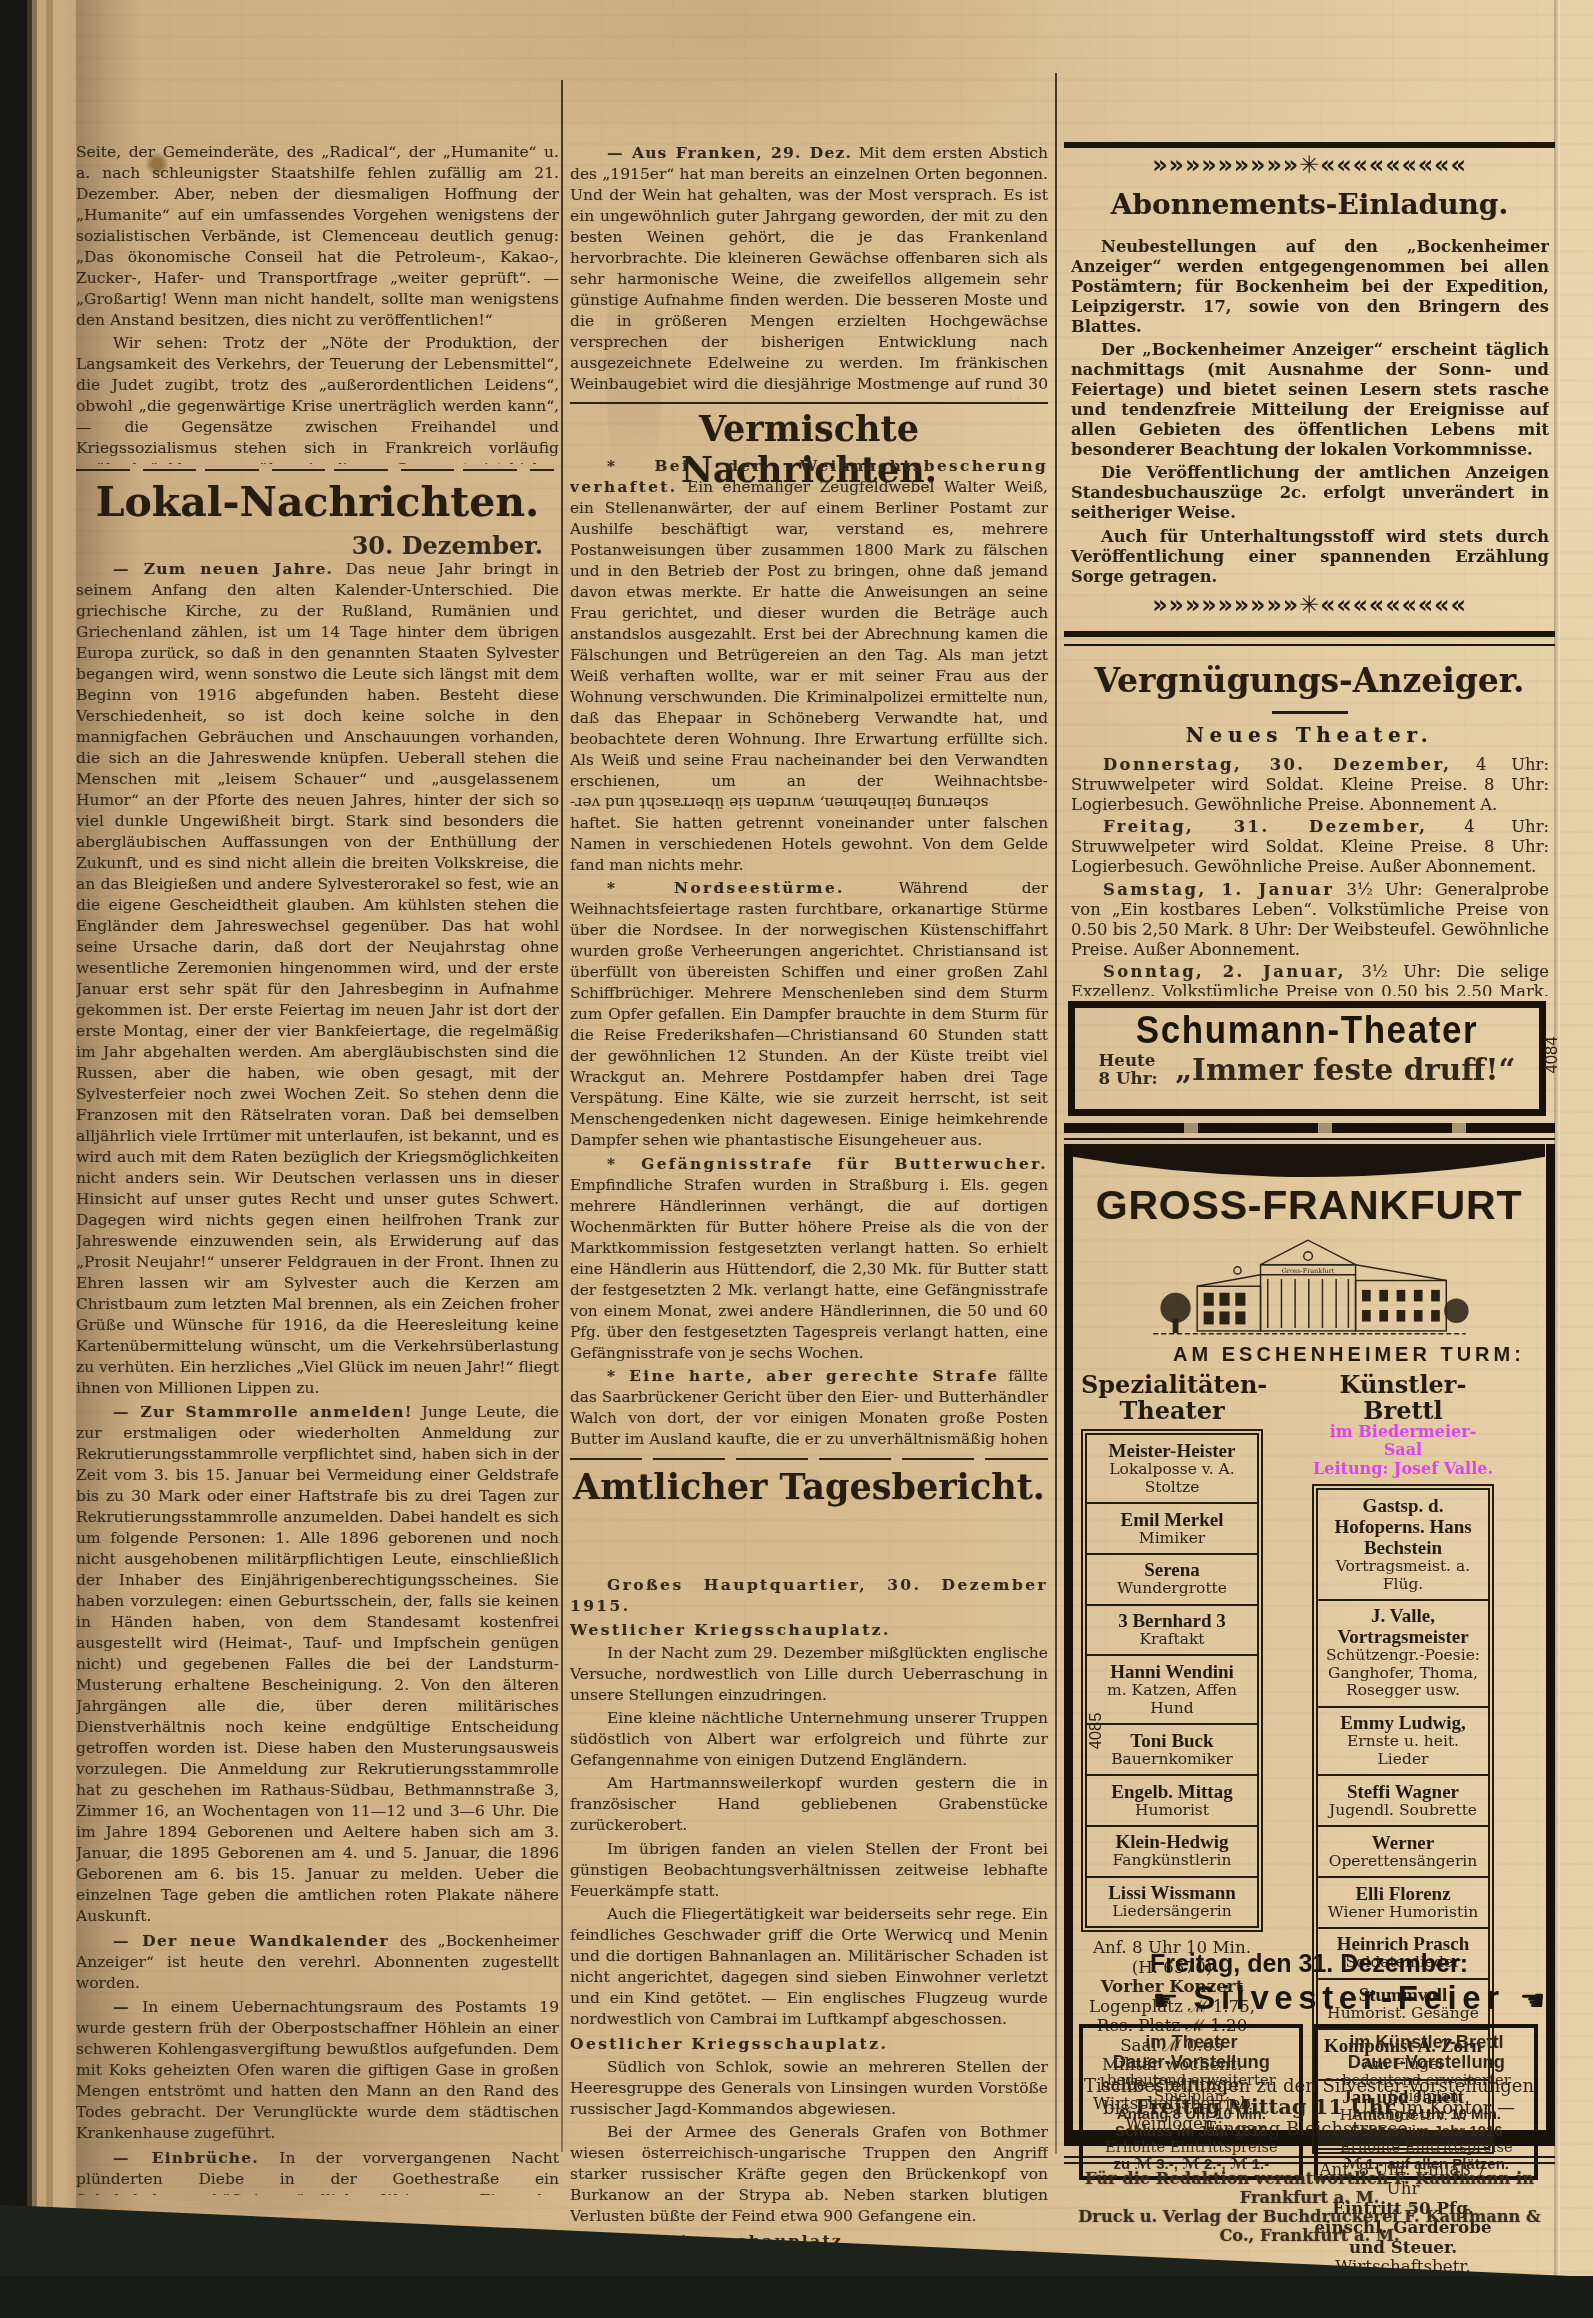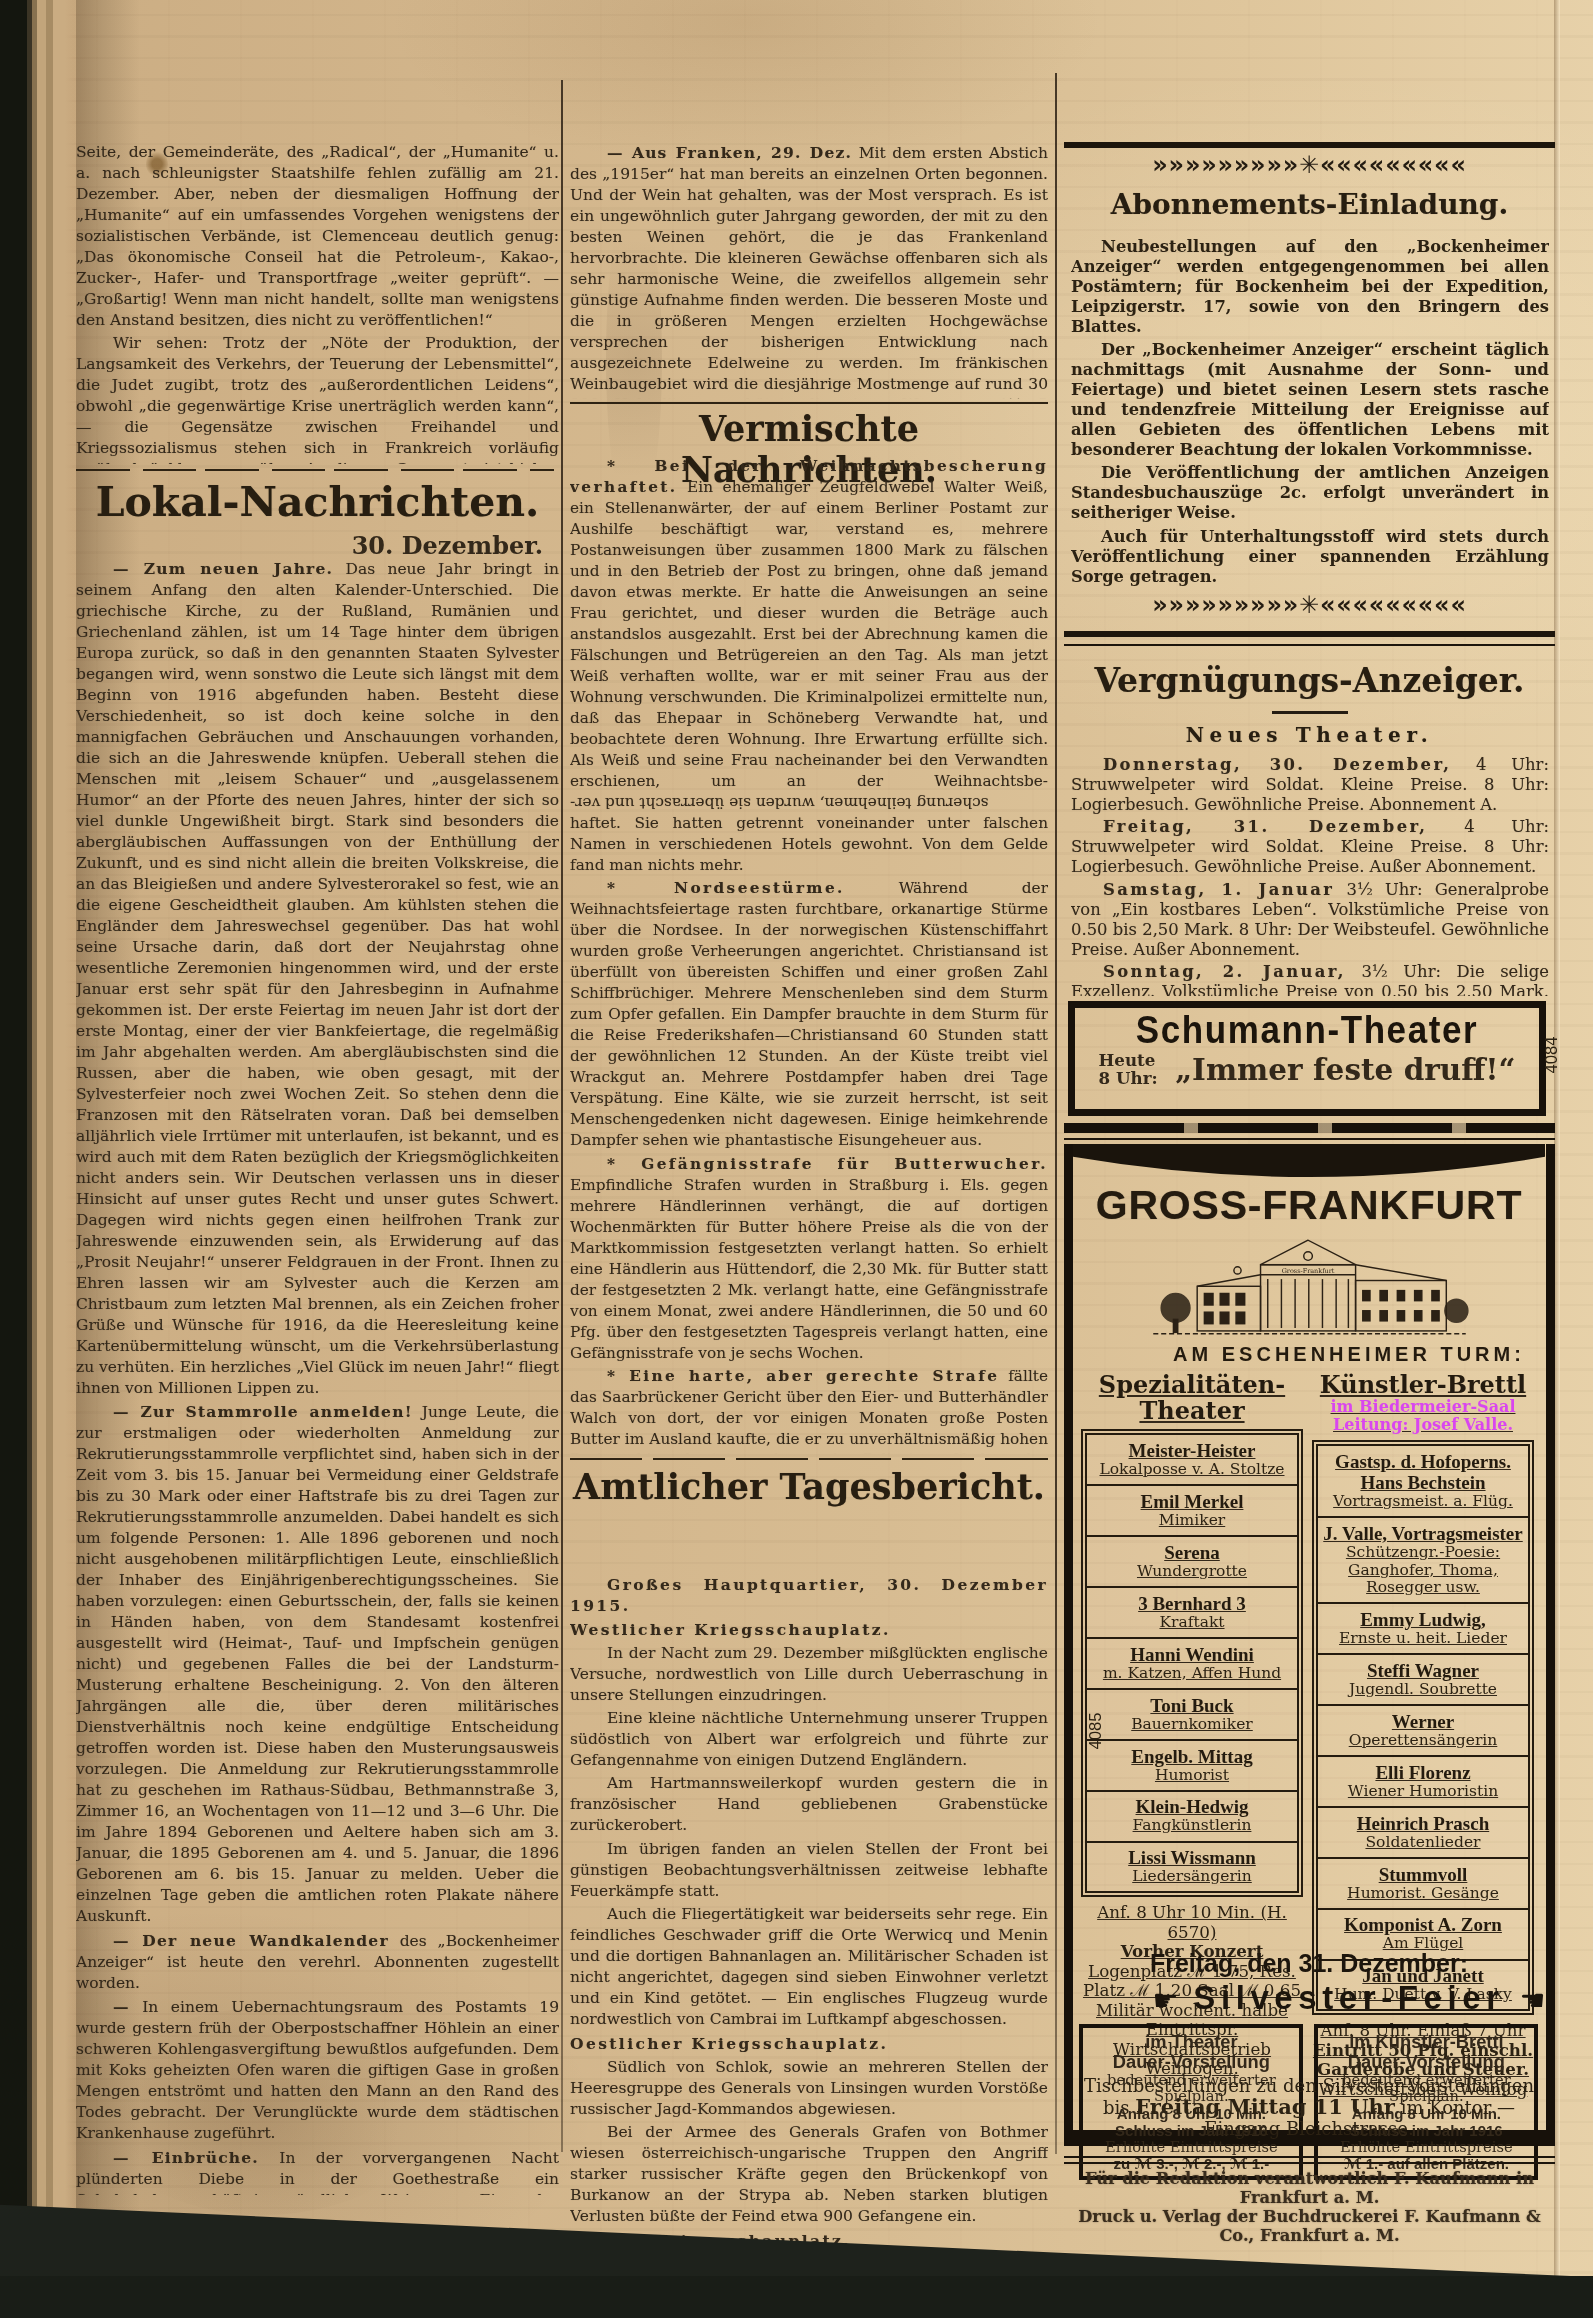--- a/index.html
+++ b/index.html
@@ -95,21 +95,21 @@
   .sch-num{left:1533px;top:1045px;}
   .sch-stripe{left:1064px;top:1123px;width:491px;height:10.4px;background:repeating-linear-gradient(90deg,#17110a 0 120px,rgba(23,17,10,.3) 120px 134px);}
   .sch-thin{left:1064px;top:1138px;width:491px;height:2.4px;}
   
   .gf-frame{left:1064px;top:1144px;width:491px;height:1002px;box-sizing:border-box;border-left:9.6px solid #17110a;border-right:9.6px solid #17110a;border-bottom:16px solid #17110a;}
   .gf-inner{position:relative;width:472px;height:100%;}
   .gf-arch{position:absolute;left:0;top:0;}
   .gf-title{position:absolute;left:0;top:38px;width:472px;text-align:center;font-family:"Liberation Sans","DejaVu Sans",sans-serif;font-weight:bold;font-size:41px;letter-spacing:0.8px;color:#241b0f;text-shadow:0 0 0.8px rgba(36,27,15,.4);}
   .gf-building{position:absolute;left:65px;top:89px;}
   .gf-tower{position:absolute;left:0;top:199px;width:552px;text-align:center;font-family:"Liberation Sans","DejaVu Sans",sans-serif;font-weight:bold;font-size:20px;letter-spacing:4px;color:#241b0f;}
-  .thx{position:absolute;width:222px;text-decoration:underline;}
+  .thx{position:absolute;width:182px;}
   .thx-l{left:8px;top:228px;}
   .thx-r{left:239px;top:228px;}
   .thx-head{text-align:center;font-weight:bold;font-size:24px;line-height:25.5px;color:#241b0f;}
   .thx-sub{text-align:center;font-weight:bold;font-size:16px;line-height:18.3px;color:#d946ef;}
   .act-list{border:6.4px double #241b0f;margin-top:6.4px;background:rgba(255,244,218,.06);}
   .act{padding:4.8px 3.2px 5.6px 3.2px;border-top:2.4px solid #241b0f;text-align:center;}
   .act:first-child{border-top:none;}
   .act-name{font-family:"Liberation Serif",serif;font-weight:bold;font-size:19px;line-height:21px;color:#241b0f;}
   .act-desc{font-size:15.5px;line-height:17.5px;color:#2c2213;}
   .thx-foot{margin-top:6px;font-size:16.7px;line-height:19.5px;text-align:center;color:#2c2213;}

